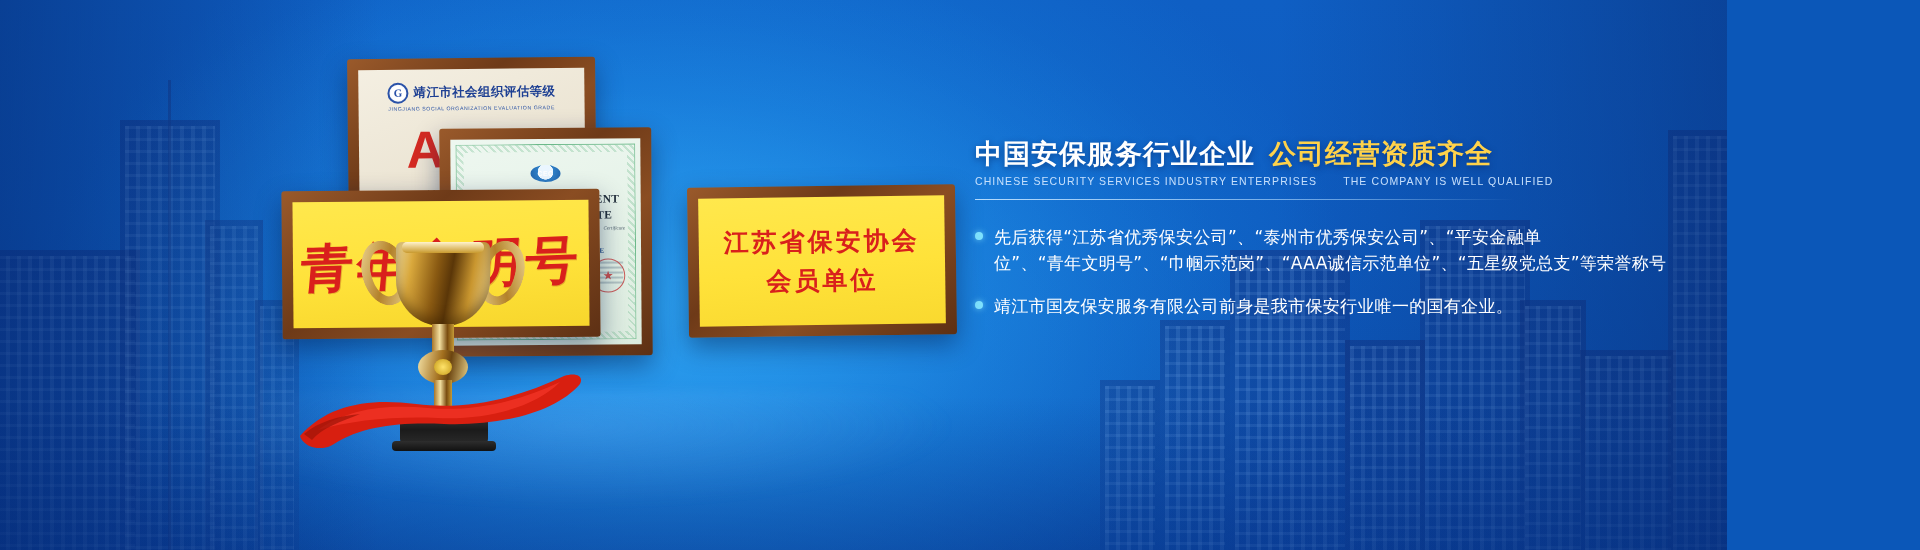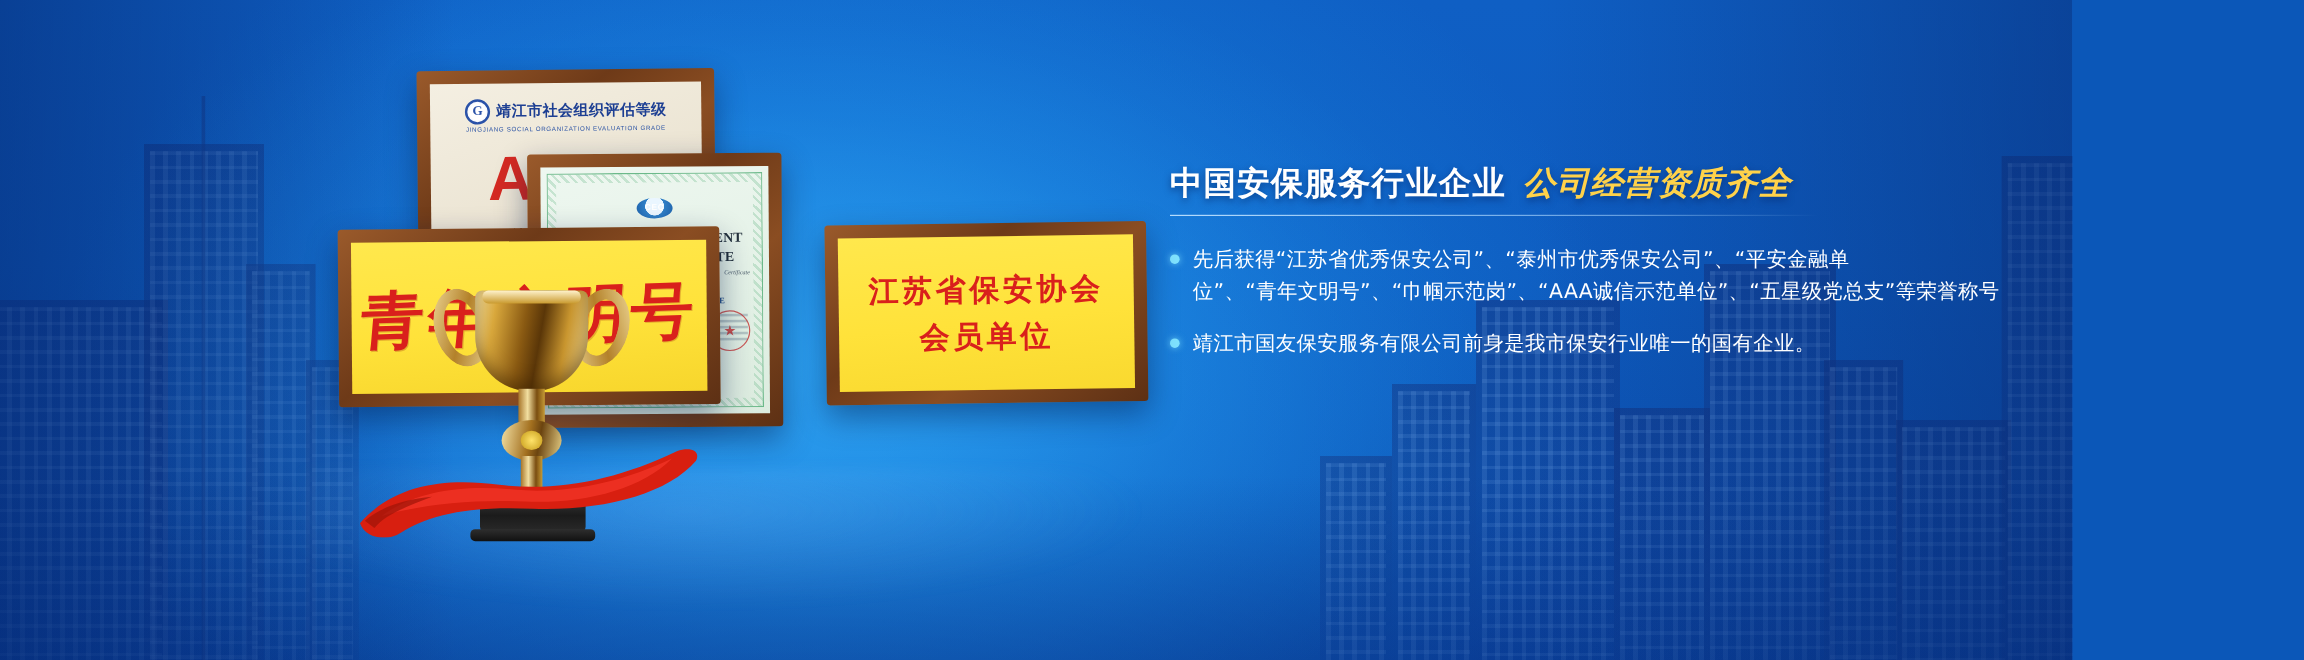--- a/index.html
+++ b/index.html
@@ -128,21 +128,21 @@
 
   
   .floor{ position:absolute; left:250px; bottom:40px; width:720px; height:120px; z-index:1;
      background:radial-gradient(ellipse at 45% 30%, rgba(120,190,255,.22), rgba(120,190,255,0) 68%); filter:blur(5px); }
 
   
   .panel{ position:absolute; left:975px; top:140px; width:700px; }
   .head-row{ display:flex; align-items:flex-start; gap:14px; white-space:nowrap; }
   .h-cn{ font:700 27px/1 "DejaVu Sans",sans-serif; color:#ffffff; letter-spacing:1px;
      text-shadow:0 2px 6px rgba(0,30,90,.55); }
-  .h-cn.accent{ color:#ffd24a;font-style:italic; }
+  .h-cn.accent{ color:#ffd24a; }
   .h-en{ margin-top:9px; display:flex; gap:26px; font:400 10.5px/1 "Liberation Sans",sans-serif;
      color:#cfe6ff; letter-spacing:1.1px; white-space:nowrap; opacity:.95; }
   .rule{ margin-top:12px; width:540px; height:1px;
      background:linear-gradient(90deg, rgba(190,225,255,.95) 0%, rgba(170,215,255,.55) 70%, rgba(160,210,255,0) 100%); }
 
   .bullets{ margin-top:24px; }
   .bullet{ display:flex; gap:11px; margin-bottom:17px; }
   .dot{ flex:none; width:8px; height:8px; border-radius:50%; background:#7fe3ff; margin-top:8px;
         box-shadow:0 0 6px rgba(127,227,255,.8); }
   .btxt{ font:400 17px/1.55 "DejaVu Sans",sans-serif; color:#ffffff; letter-spacing:.3px; }
@@ -252,20 +252,24 @@
     </div>
   </div>
 
   <div class="panel">
 
     <div class="head-row">
       <div class="h-cn">中国安保服务行业企业</div>
       <div class="h-cn accent">公司经营资质齐全</div>
     </div>
 
+    <div class="h-en">
+      <span>CHINESE SECURITY SERVICES INDUSTRY ENTERPRISES</span>
+      <span>THE COMPANY IS WELL QUALIFIED</span>
+    </div>
 
     <div class="rule"></div>
 
     <div class="bullets">
 
       <div class="bullet">
         <div class="dot"></div>
         <div class="btxt">
           <span>先后获得“江苏省优秀保安公司”、“泰州市优秀保安公司”、“平安金融单</span>
           <span>位”、“青年文明号”、“巾帼示范岗”、“AAA诚信示范单位”、“五星级党总支”等荣誉称号</span>

